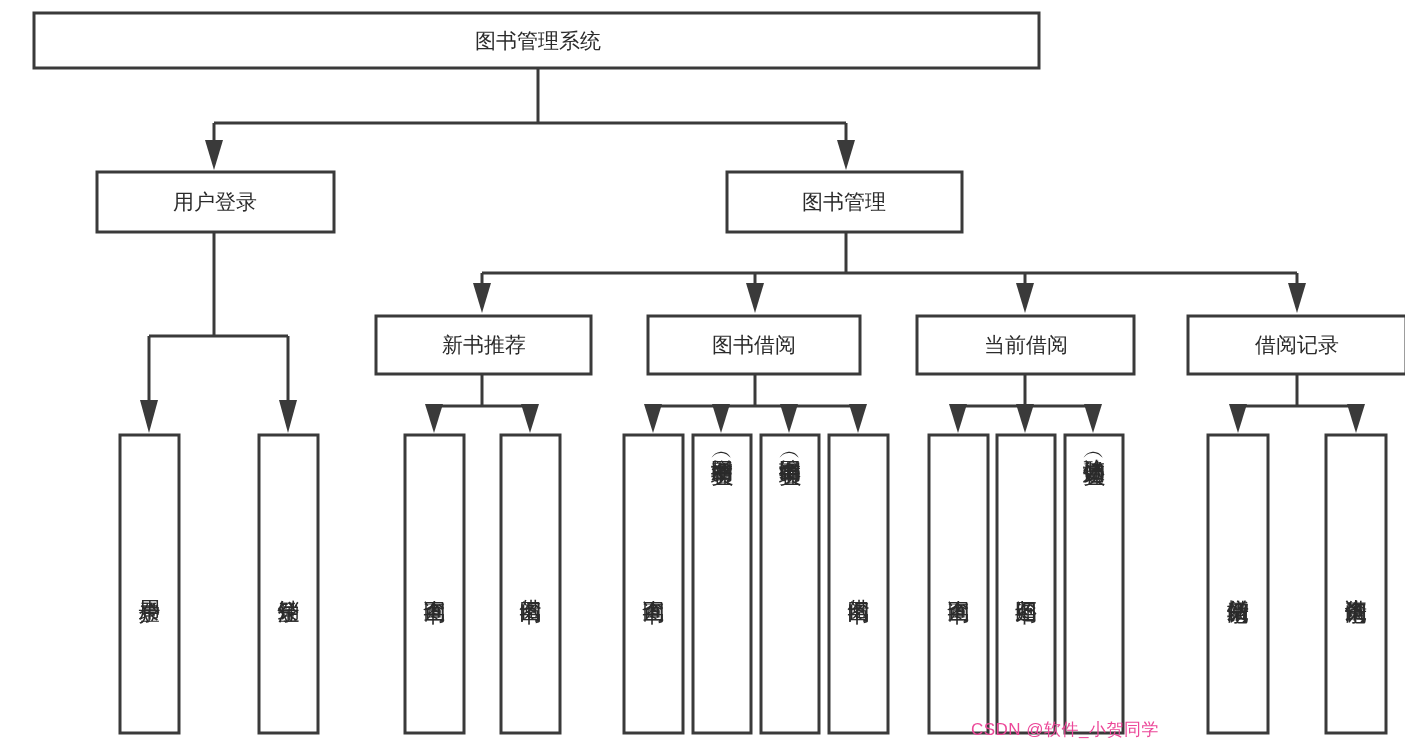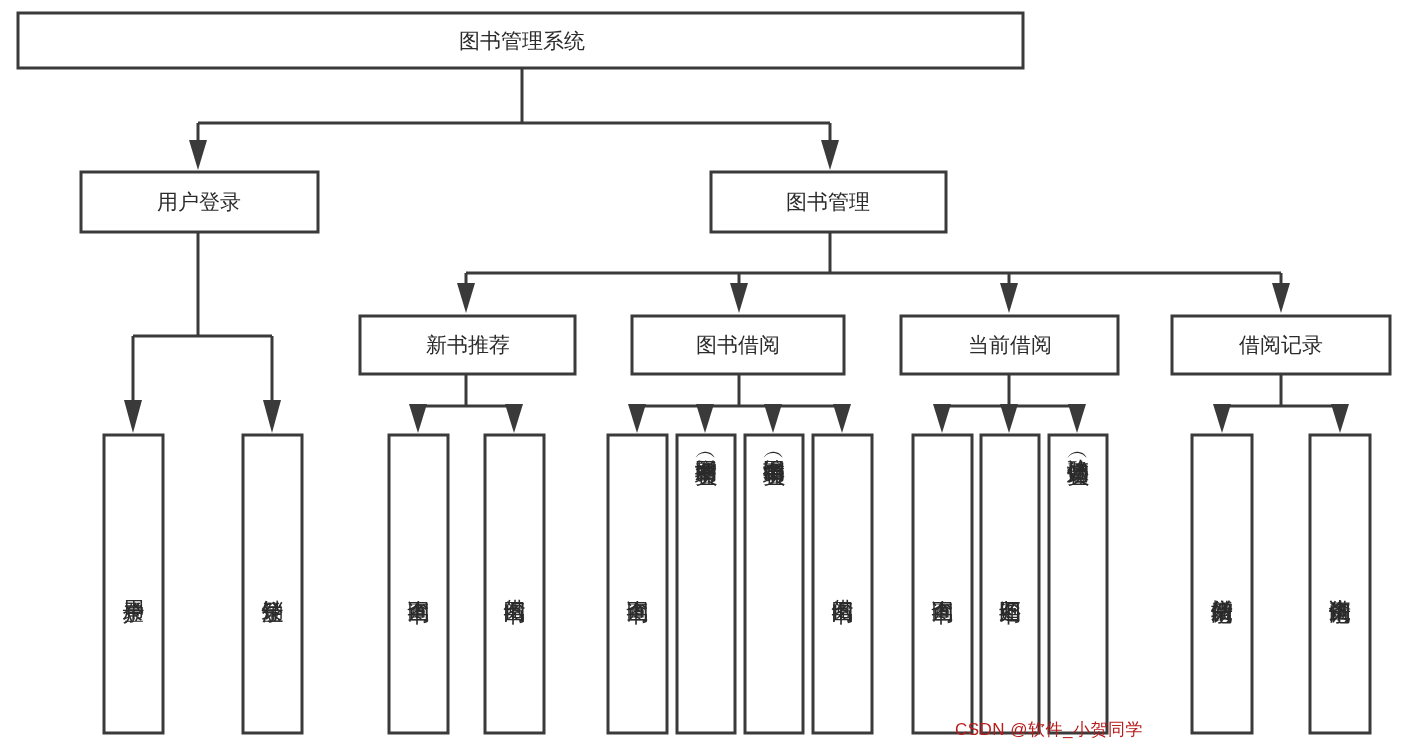--- a/index.html
+++ b/index.html
@@ -9,21 +9,21 @@
   }
   body {
     width: 1405px;
     height: 747px;
     font-family: "Liberation Sans", "DejaVu Sans", sans-serif;
     overflow: hidden;
     position: relative;
   }
   #diagram-root {
     position: absolute;
-    left: 0; top: 0;
+    left: 16px; top: 0;
     width: 1157px;
     height: 747px;
   }
   svg.flow {
     display: block;
     width: 1405px;
     height: 747px;
   }
   .box-rect {
     fill: #ffffff;
@@ -63,21 +63,21 @@
     color: #2b2b2b;
     letter-spacing: 1px;
     white-space: nowrap;
   }
   .watermark {
     position: absolute;
     right: 14px;
     bottom: 6px;
     font-family: "Liberation Sans", "DejaVu Sans", sans-serif;
     font-size: 17px;
-    color: #b91c1c;
+    color: #ec4899;
     letter-spacing: 0.5px;
     white-space: nowrap;
   }
 </style>
 </head>
 <body>
 
 <div id="diagram-root">
 
   <svg class="flow" viewBox="0 0 1405 747" xmlns="http://www.w3.org/2000/svg">

